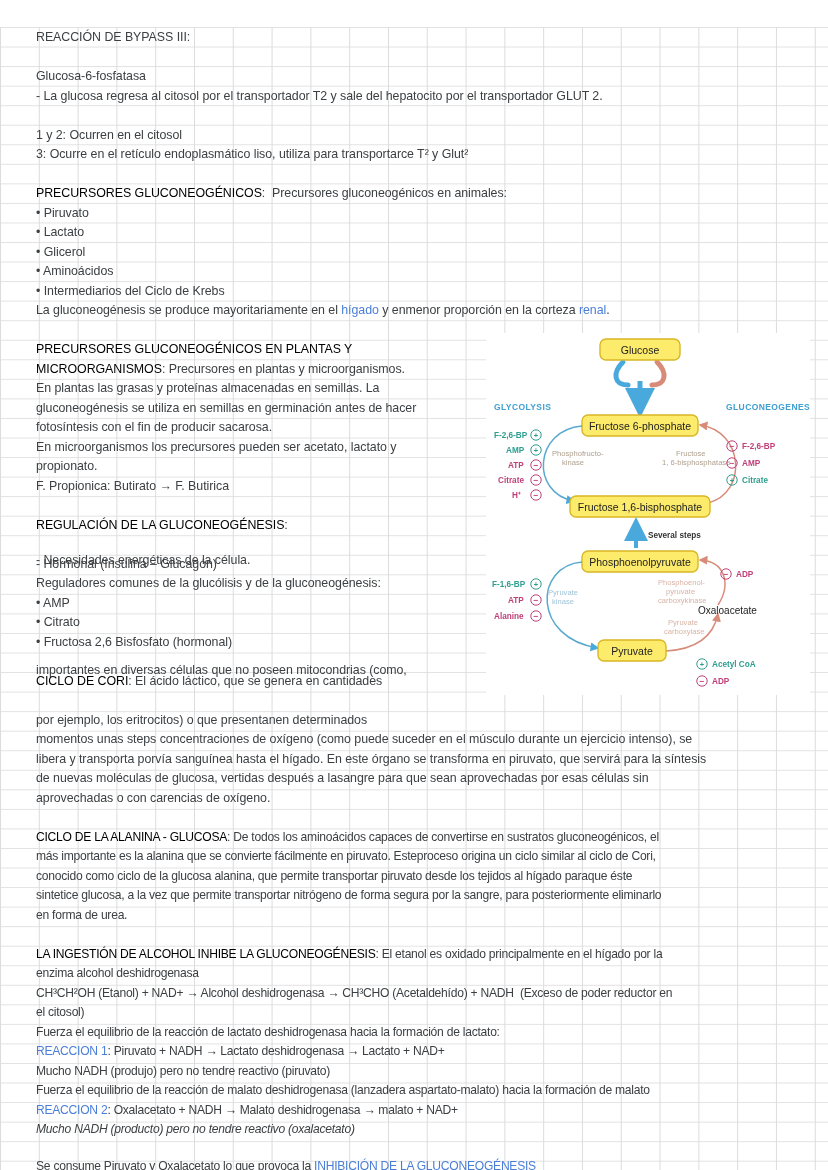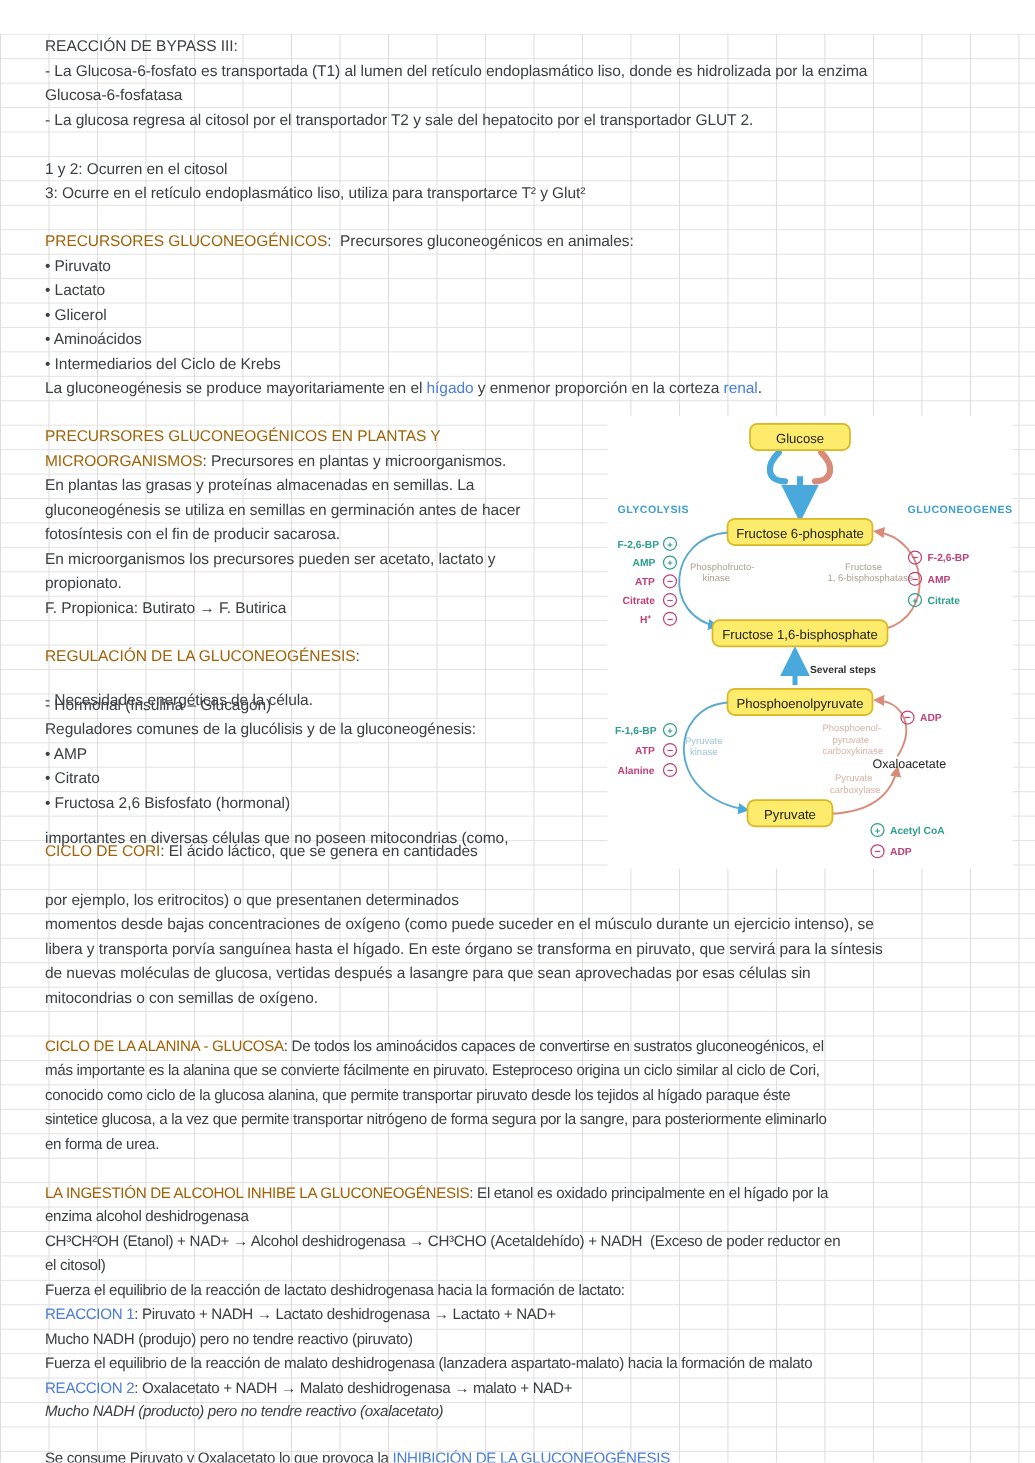--- a/index.html
+++ b/index.html
@@ -31,41 +31,40 @@
   .ln{
     position:absolute;
     left:36px;
     font-size:12.4px;
     line-height:19.55px;
     color:#3c4043;
     white-space:pre;
     letter-spacing:-0.05px;
   }
   .ln.narrow{font-size:12.1px;letter-spacing:-0.25px;}
-  .red{color:#a16207;}
+  .red{color:#000000;}
   .blue{color:#4a7ed8;}
   
   #diagram{
     position:absolute;
     left:486px;top:333px;
     width:324px;height:362px;
     background:#ffffff;
     overflow:hidden;
   }
   #diagram svg{display:block;}
 </style>
 </head>
 <body>
 
 <div id="page"></div>
 <div id="paper-top-edge"></div>
 
 <div id="text-layer">
     <div class="ln" style="top: 28px;"><span>REACCIÓN DE BYPASS III:</span></div>
-    <div class="ln" style="top: 48px;"><span>- La Glucosa-6-fosfato es transportada (T1) al lumen del retículo endoplasmático liso, donde es hidrolizada por la enzima</span></div>
     <div class="ln" style="top: 67px;"><span>Glucosa-6-fosfatasa</span></div>
     <div class="ln" style="top: 87px;"><span>- La glucosa regresa al citosol por el transportador T2 y sale del hepatocito por el transportador GLUT 2.</span></div>
     <div class="ln" style="top: 106px;"><span> </span></div>
     <div class="ln" style="top: 126px;"><span>1 y 2: Ocurren en el citosol</span></div>
     <div class="ln" style="top: 145px;"><span>3: Ocurre en el retículo endoplasmático liso, utiliza para transportarce T² y Glut²</span></div>
     <div class="ln" style="top: 165px;"><span> </span></div>
     <div class="ln" style="top: 184px;"><span class="red">PRECURSORES GLUCONEOGÉNICOS</span><span>:  Precursores gluconeogénicos en animales:</span></div>
     <div class="ln" style="top: 204px;"><span>• Piruvato</span></div>
     <div class="ln" style="top: 223px;"><span>• Lactato</span></div>
     <div class="ln" style="top: 243px;"><span>• Glicerol</span></div>
@@ -86,24 +85,24 @@
     <div class="ln" style="top: 535px; margin-top: 16px;"><span>- Necesidades energéticas de la célula.</span></div>
     <div class="ln" style="top: 555px;"><span>- Hormonal (Insulina – Glucagón)</span></div>
     <div class="ln" style="top: 574px;"><span>Reguladores comunes de la glucólisis y de la gluconeogénesis:</span></div>
     <div class="ln" style="top: 594px; text-align: center;"><span>• AMP</span></div>
     <div class="ln" style="top: 613px;"><span>• Citrato</span></div>
     <div class="ln" style="top: 633px;"><span>• Fructosa 2,6 Bisfosfato (hormonal)</span></div>
     <div class="ln" style="top: 652px;"><span> </span></div>
     <div class="ln" style="top: 672px;"><span class="red">CICLO DE CORI</span><span>: El ácido láctico, que se genera en cantidades</span></div>
     <div class="ln" style="top: 661px;"><span>importantes en diversas células que no poseen mitocondrias (como,</span></div>
     <div class="ln" style="top: 711px;"><span>por ejemplo, los eritrocitos) o que presentanen determinados</span></div>
-    <div class="ln" style="top: 730px;"><span>momentos desde bajas concentraciones de oxígeno (como puede suceder en el músculo durante un ejercicio intenso), se</span></div>
+    <div class="ln" style="top: 730px;"><span>momentos unas steps concentraciones de oxígeno (como puede suceder en el músculo durante un ejercicio intenso), se</span></div>
     <div class="ln" style="top: 750px;"><span>libera y transporta porvía sanguínea hasta el hígado. En este órgano se transforma en piruvato, que servirá para la síntesis</span></div>
     <div class="ln" style="top: 769px;"><span>de nuevas moléculas de glucosa, vertidas después a lasangre para que sean aprovechadas por esas células sin</span></div>
-    <div class="ln" style="top: 789px;"><span>mitocondrias o con semillas de oxígeno.</span></div>
+    <div class="ln" style="top: 789px;"><span>aprovechadas o con carencias de oxígeno.</span></div>
     <div class="ln" style="top: 808px;"><span> </span></div>
     <div class="ln narrow" style="top: 828px;"><span class="red">CICLO DE LA ALANINA - GLUCOSA</span><span>: De todos los aminoácidos capaces de convertirse en sustratos gluconeogénicos, el</span></div>
     <div class="ln narrow" style="top: 847px;"><span>más importante es la alanina que se convierte fácilmente en piruvato. Esteproceso origina un ciclo similar al ciclo de Cori,</span></div>
     <div class="ln narrow" style="top: 867px;"><span>conocido como ciclo de la glucosa alanina, que permite transportar piruvato desde los tejidos al hígado paraque éste</span></div>
     <div class="ln narrow" style="top: 886px;"><span>sintetice glucosa, a la vez que permite transportar nitrógeno de forma segura por la sangre, para posteriormente eliminarlo</span></div>
     <div class="ln narrow" style="top: 906px;"><span>en forma de urea.</span></div>
     <div class="ln narrow" style="top: 925px;"><span> </span></div>
     <div class="ln narrow" style="top: 945px;"><span class="red">LA INGESTIÓN DE ALCOHOL INHIBE LA GLUCONEOGÉNESIS</span><span>: El etanol es oxidado principalmente en el hígado por la</span></div>
     <div class="ln narrow" style="top: 964px;"><span>enzima alcohol deshidrogenasa</span></div>
     <div class="ln narrow" style="top: 984px;"><span>CH³CH²OH (Etanol) + NAD+ → Alcohol deshidrogenasa → CH³CHO (Acetaldehído) + NADH  (Exceso de poder reductor en</span></div>

